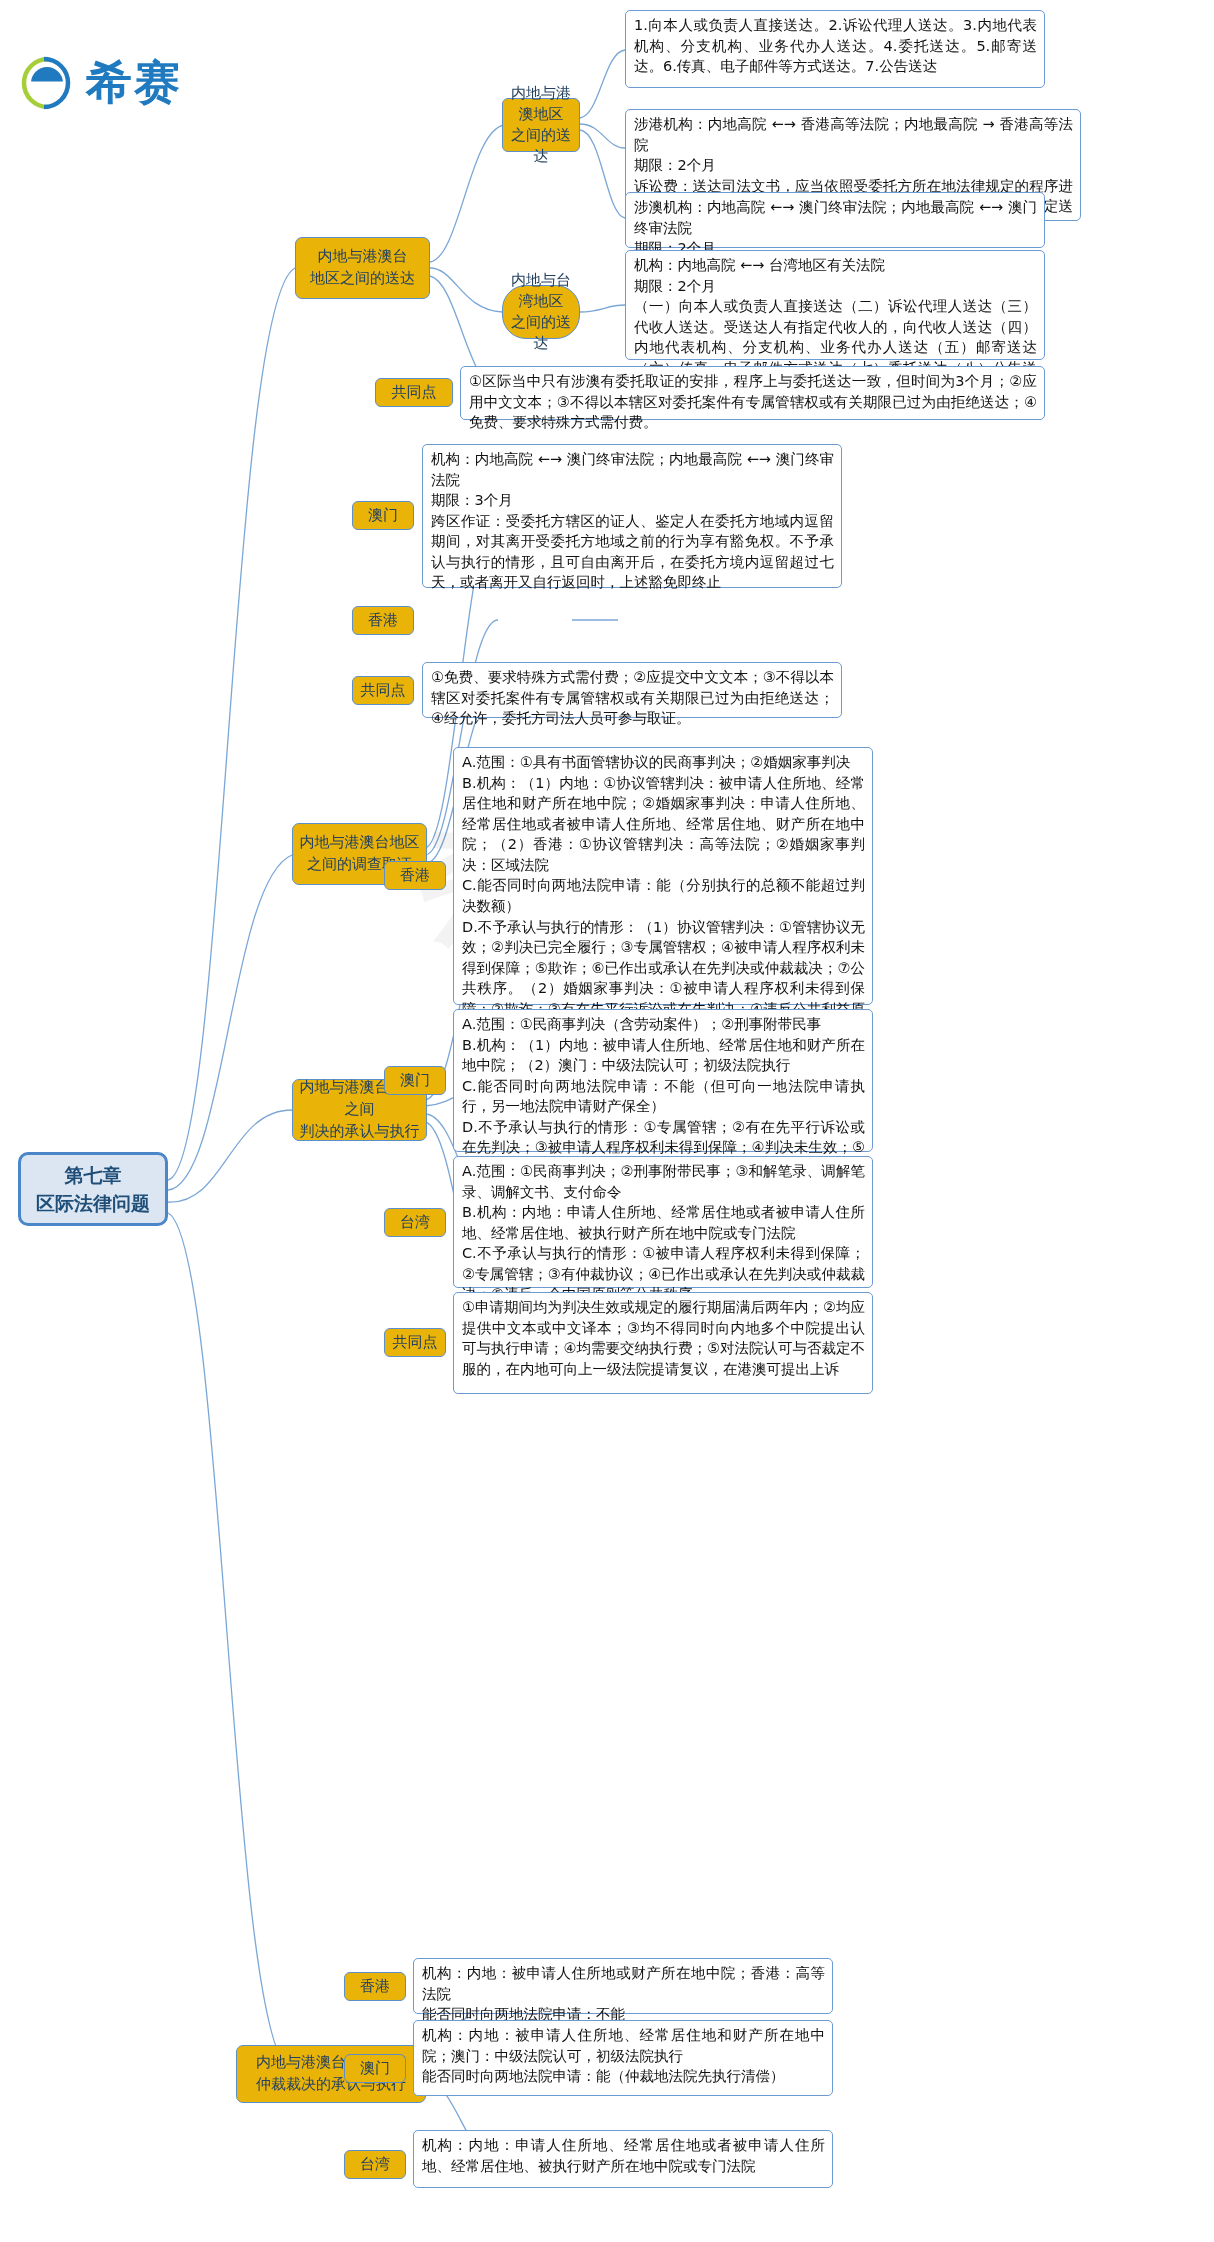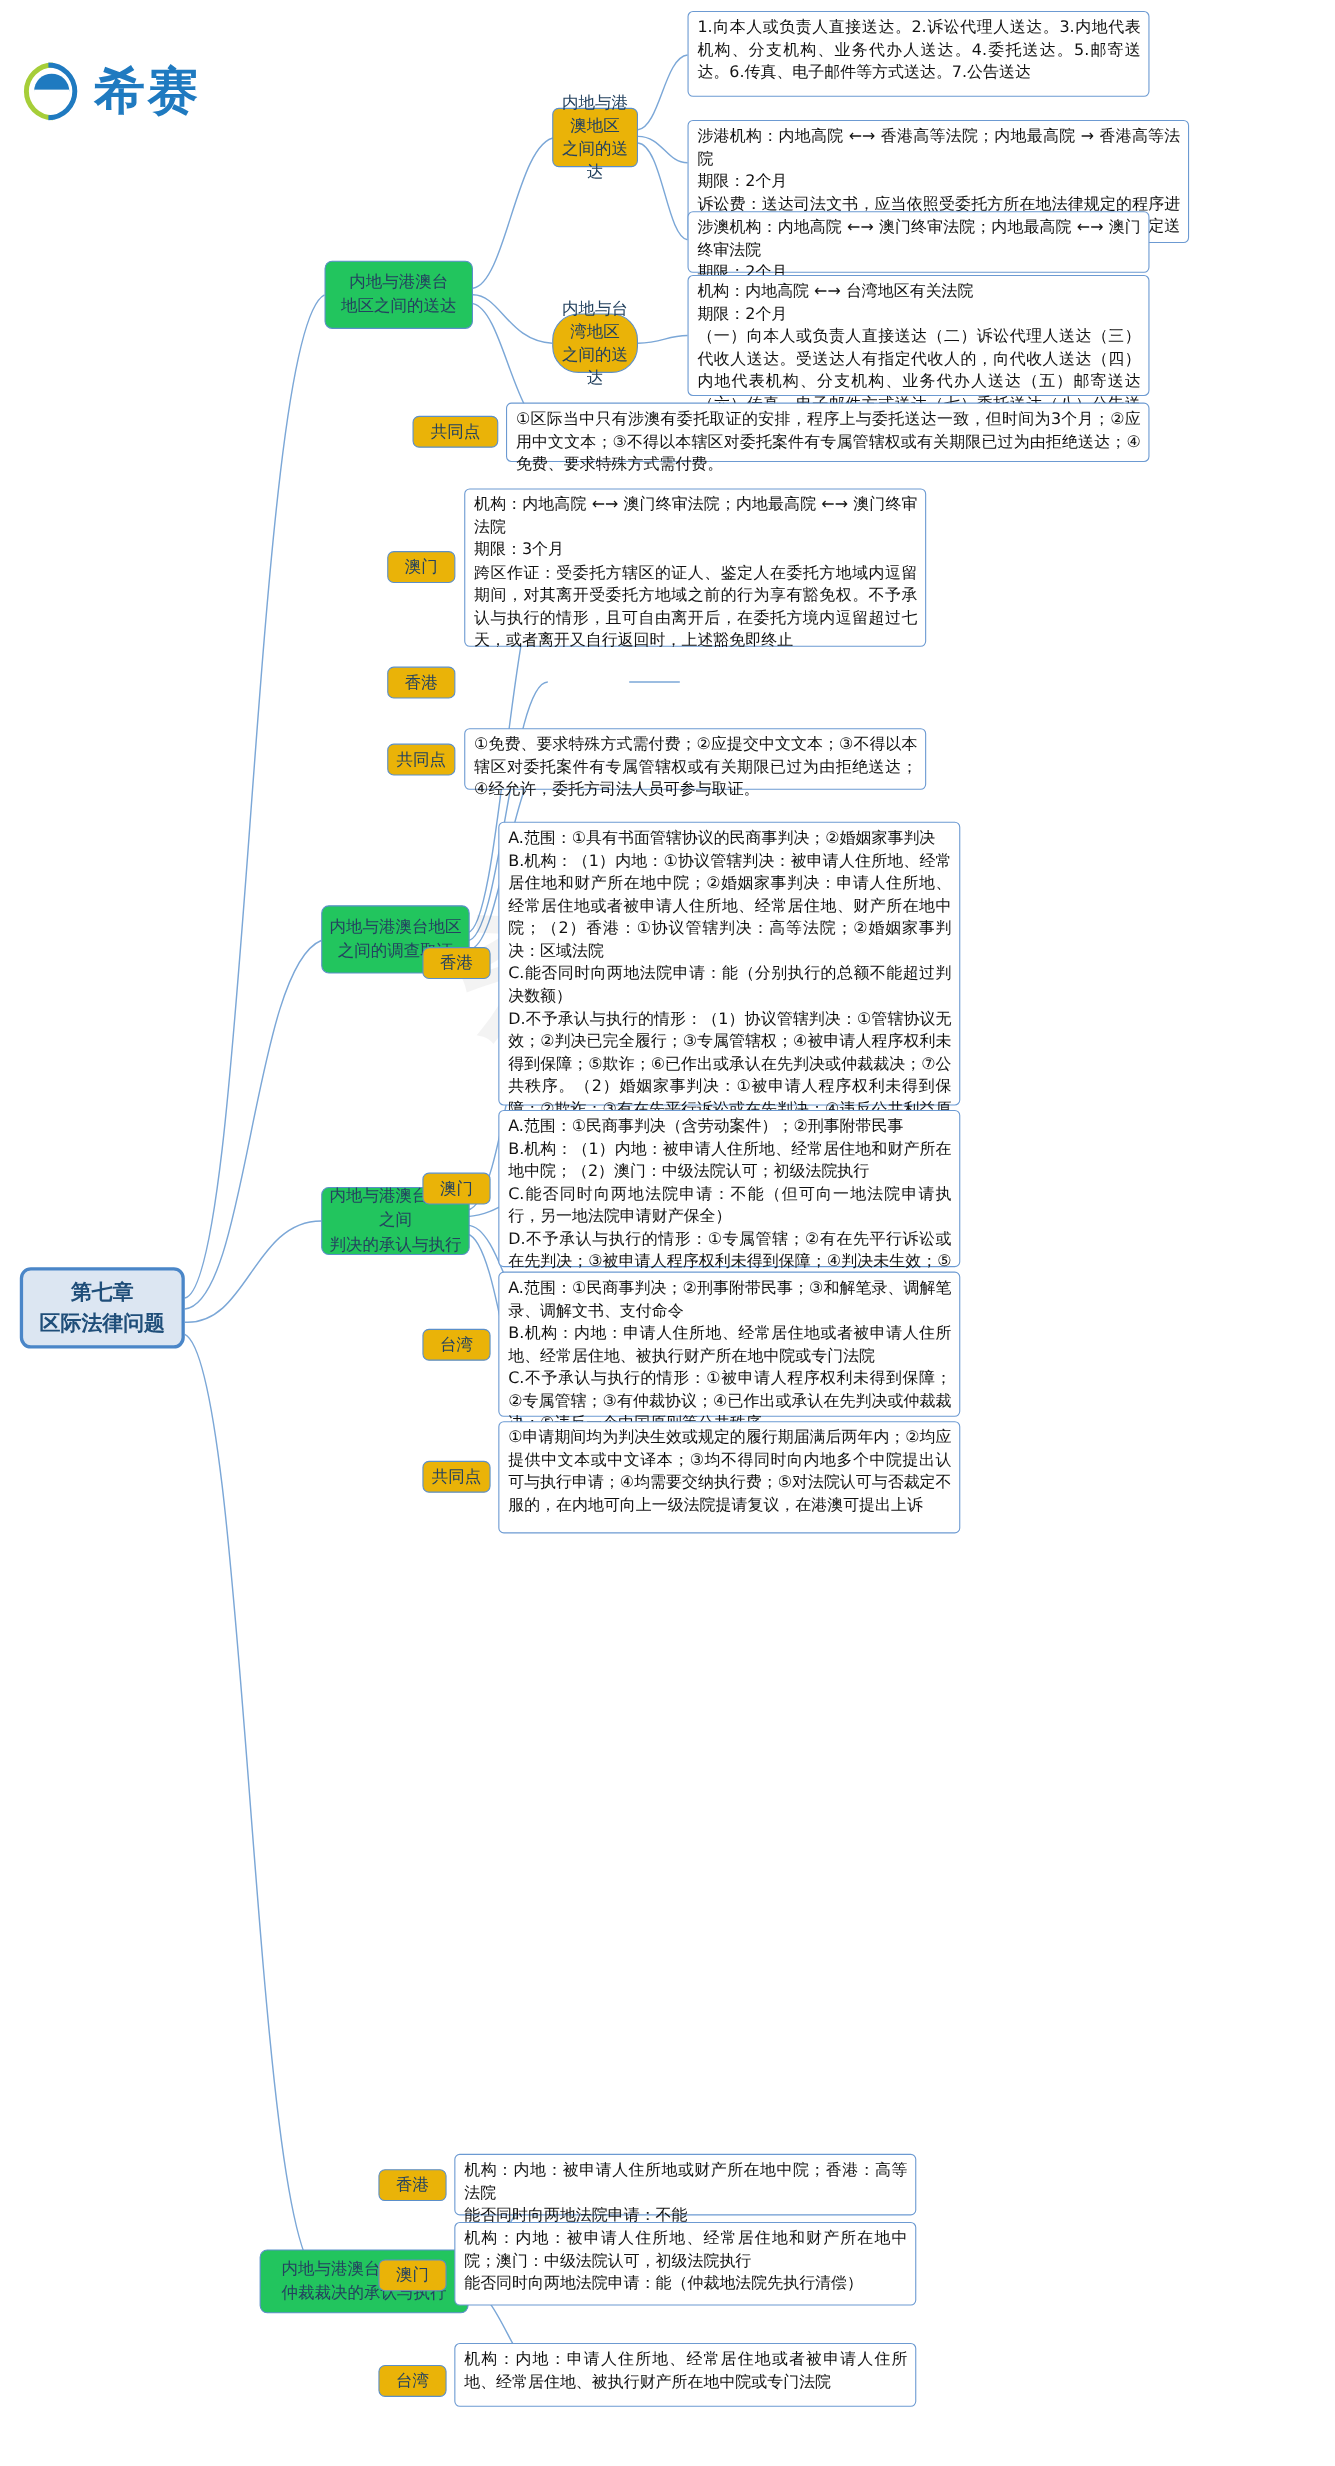--- a/index.html
+++ b/index.html
@@ -30,21 +30,21 @@
 
   
   .node{position:absolute;box-sizing:border-box;}
 
   .root{
     background:#dce6f2;border:3px solid #4a86c8;border-radius:10px;
     color:#1f4e79;font-weight:700;font-size:19px;line-height:1.5;
     display:flex;align-items:center;justify-content:center;text-align:center;
   }
   .lvl2{
-    background:#22c55e;border:1.6px solid #5b8fc9;border-radius:7px;
+    background:#eab308;border:1.6px solid #5b8fc9;border-radius:7px;
     color:#24425f;font-size:15px;line-height:1.45;
     display:flex;align-items:center;justify-content:center;text-align:center;
     padding:3px 6px;
   }
   .lvl3{
     background:#eab308;border:1.2px solid #5b8fc9;border-radius:6px;
     color:#24425f;font-size:15px;line-height:1.4;
     display:flex;align-items:center;justify-content:center;text-align:center;
     padding:2px 5px;
   }

